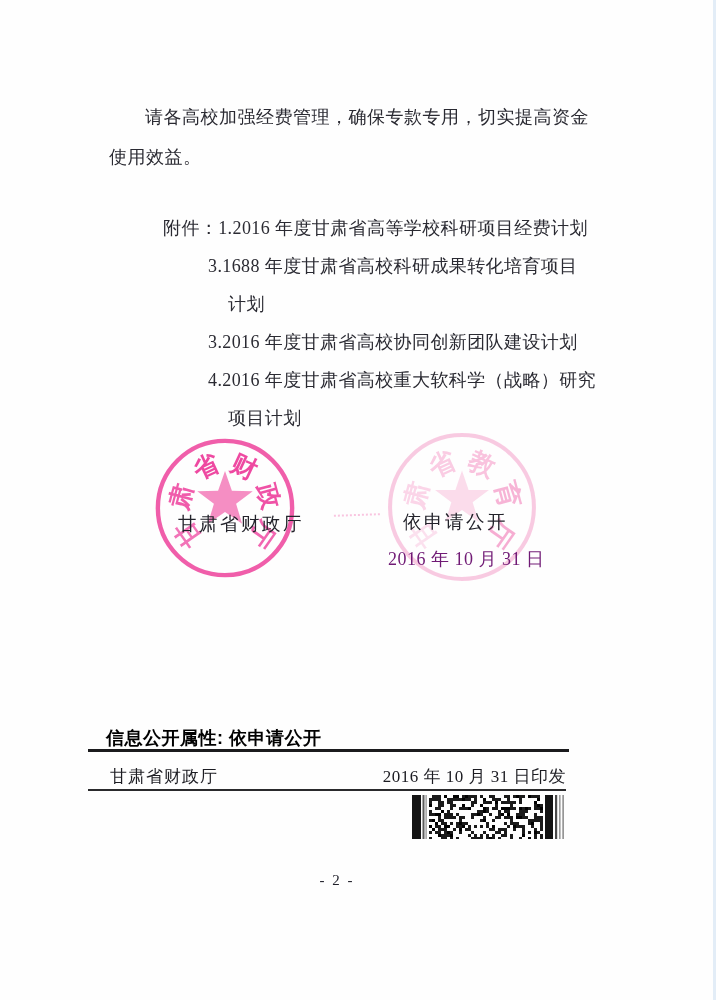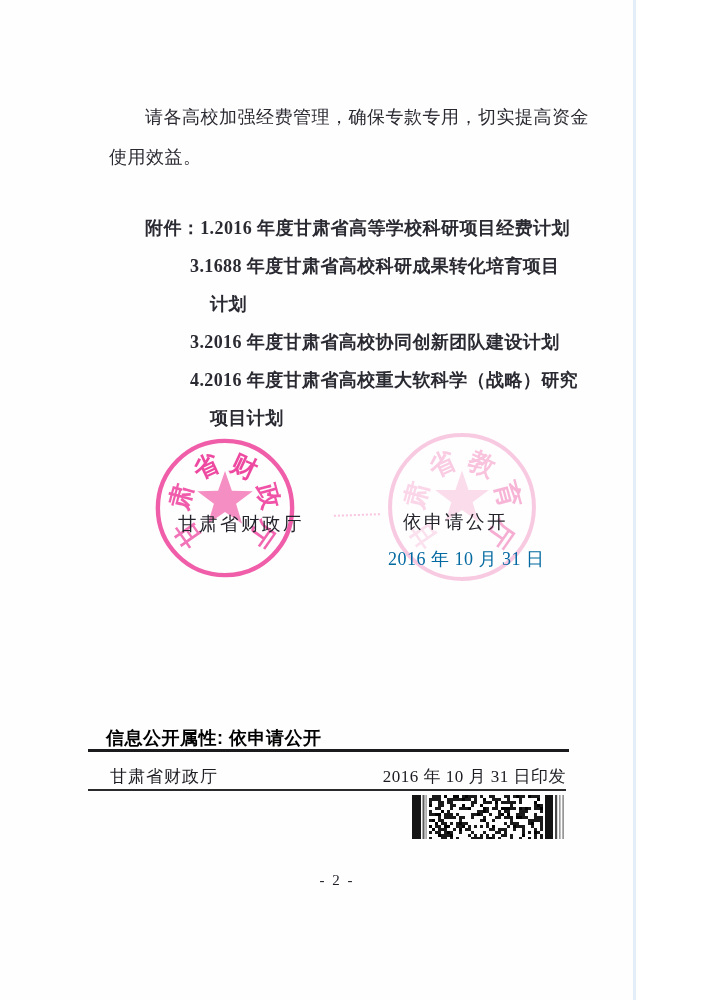--- a/index.html
+++ b/index.html
@@ -1,48 +1,48 @@
 <!DOCTYPE html>
 <html><head>
 <meta charset="utf-8">
 <style>
   html,body{margin:0;padding:0;background:#ffffff;}
   .page{
-    position:relative;width:636px;height:1000px;background:#fefefe;
+    position:relative;width:716px;height:1000px;background:#fefefe;
     font-family:"Liberation Serif","DejaVu Serif",serif;color:#2a2a32;overflow:hidden;
   }
   .scan-edge{position:absolute;right:0;top:0;width:3px;height:100%;background:#e3edf7;}
 
   
   .body-para{position:absolute;left:109px;top:97px;width:485px;font-size:18px;line-height:40px;letter-spacing:.5px;}
   .body-line.indent{padding-left:36px;}
 
   
-  .attachments{position:absolute;left:145px;top:209px;width:470px;font-size:18px;line-height:38px;letter-spacing:.4px;font-weight:bold;}
+  .attachments{position:absolute;left:163px;top:209px;width:470px;font-size:18px;line-height:38px;letter-spacing:.4px;}
   .a-line.ind1{padding-left:45px;}
   .a-line.ind2{padding-left:65px;}
 
   
   .seal{position:absolute;z-index:1;}
   .seal-left{left:153px;top:436px;width:144px;height:144px;}
   .seal-right{left:385px;top:430px;width:154px;height:154px;opacity:.92;}
   .seal text{font-family:"Liberation Serif","DejaVu Serif",serif;font-weight:700;text-anchor:middle;}
   .seal-left .ring{fill:none;stroke:#ee4da1;stroke-width:4.5;stroke-opacity:.9;}
   .seal-left text{font-size:26px;fill:#ed3f9c;}
   .seal-left .star{fill:#f37ab8;fill-opacity:.85;}
   .seal-right .ring{fill:none;stroke:#f07ab5;stroke-width:4;stroke-opacity:.42;}
   .seal-right text{font-size:26px;fill:#ef5ea8;}
   .seal-right .star{fill:#f5a2cb;fill-opacity:.4;}
   .smudge{position:absolute;left:334px;top:514px;width:46px;height:6px;border-top:2px dotted rgba(238,77,161,.32);transform:rotate(-2deg);z-index:1;}
 
   
   .sig-text{position:absolute;z-index:2;font-size:18.5px;letter-spacing:2.5px;color:#23232b;}
   .sig-left-agency{left:178px;top:511px;}
   .sig-right-agency{left:403px;top:509px;}
-  .sig-date{left:388px;top:547px;font-size:18px;letter-spacing:.5px;z-index:2;position:absolute;color:#0369a1;}
+  .sig-date{left:388px;top:547px;font-size:18px;letter-spacing:.5px;z-index:2;position:absolute;color:#701a75;}
 
   
   .disclosure{position:absolute;left:106px;top:726px;font-family:"Liberation Sans","DejaVu Sans",sans-serif;font-weight:700;font-size:18px;letter-spacing:.5px;color:#000000;}
   .rule1{position:absolute;left:88px;top:749px;width:481px;height:2.5px;background:#1b1b1d;}
   .issuer-row{position:absolute;left:88px;top:765px;width:478px;display:flex;justify-content:space-between;font-size:17px;color:#1c1c22;}
   .issuer{padding-left:22px;letter-spacing:1px;}
   .issue-info{letter-spacing:.5px;}
   .rule2{position:absolute;left:88px;top:789px;width:478px;height:1.6px;background:#2a2a2c;}
   .barcode{position:absolute;left:412px;top:795px;width:153px;height:44px;}
   .page-number{position:absolute;left:297px;top:872px;width:80px;text-align:center;font-size:15px;letter-spacing:2px;color:#1e1e28;}

